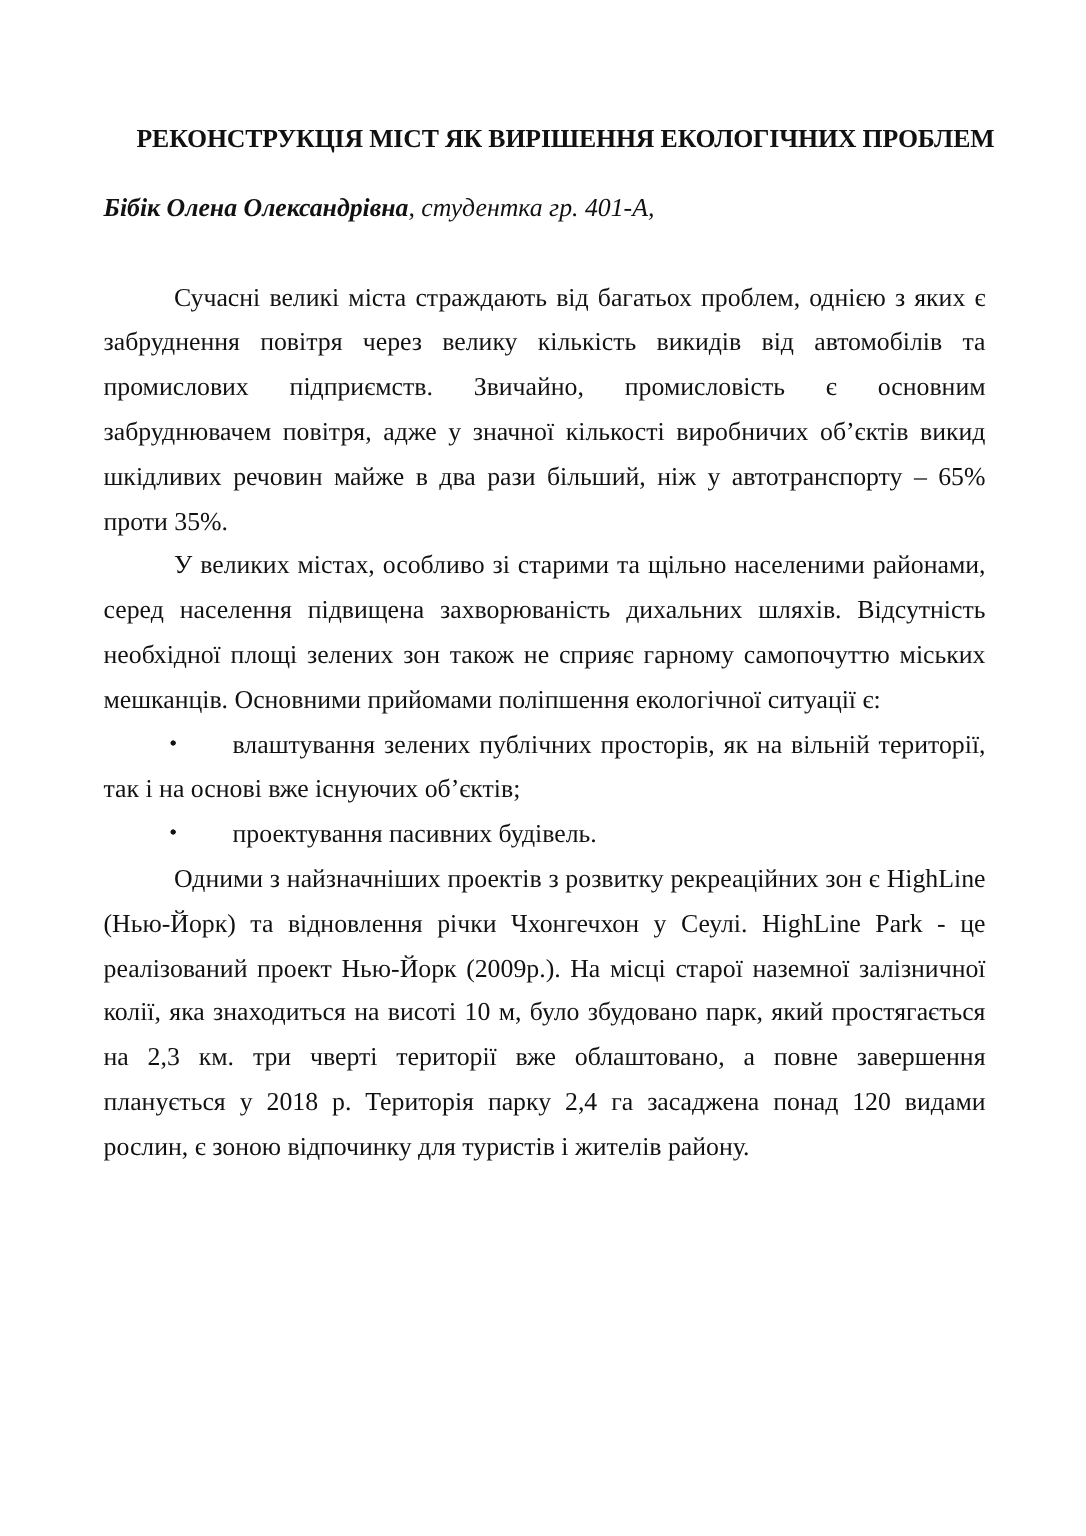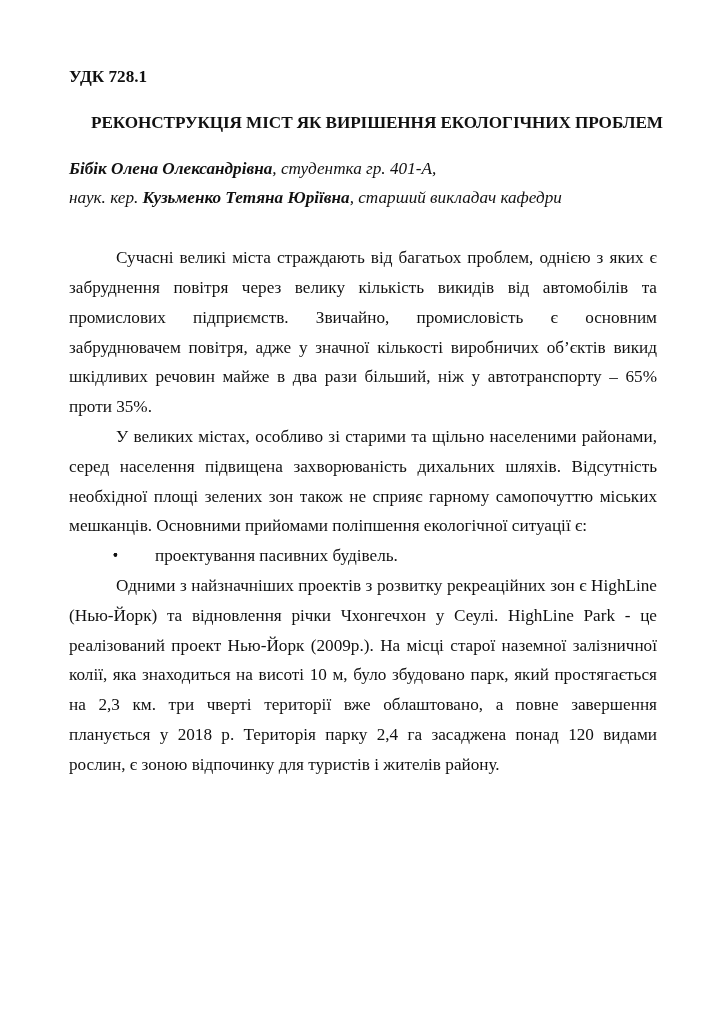--- a/index.html
+++ b/index.html
@@ -60,32 +60,30 @@
       left: 44px;
       top: 0;
       text-indent: 0;
       font-size: 14px;
     }
   </style>
 </head>
 <body>
 
 <div class="page">
-  <p class="udc">УДК  728.1</p>
   <p class="title">РЕКОНСТРУКЦІЯ МІСТ ЯК ВИРІШЕННЯ ЕКОЛОГІЧНИХ ПРОБЛЕМ</p>
 
   <p class="authors"><b>Бібік Олена Олександрівна</b><span>, студентка гр. 401-А,</span></p>
-  <p class="authors"><span>наук. кер. </span><b>Кузьменко Тетяна Юріївна</b><span>, старший викладач кафедри</span></p>
 
   <div class="spacer"></div>
 
   <p class="para">Сучасні великі міста страждають від багатьох проблем, однією з яких є забруднення повітря через велику кількість викидів від автомобілів та промислових підприємств. Звичайно, промисловість є основним забруднювачем повітря, адже у значної кількості виробничих об’єктів викид шкідливих речовин майже в два рази більший, ніж  у автотранспорту – 65% проти 35%.</p>
   <p class="para">У великих містах, особливо зі старими та щільно населеними районами, серед населення підвищена захворюваність дихальних шляхів. Відсутність необхідної площі зелених зон також не сприяє гарному самопочуттю міських мешканців. Основними прийомами поліпшення екологічної ситуації є:</p>
 
   <ul class="bullets">
     <li><span class="bullet">•</span></li>
-    <li><span class="bullet">•</span></li>
+    <li><span class="bullet">•</span><span>влаштування зелених публічних просторів, як на вільній території, так і на основі вже існуючих об’єктів;</span></li>
     <li><span class="bullet">•</span></li>
     <li><span class="bullet">•</span><span>проектування пасивних будівель.</span></li>
   </ul>
 
   <p class="para">Одними з найзначніших проектів з розвитку рекреаційних зон  є HighLine (Нью-Йорк) та відновлення річки Чхонгечхон у Сеулі. HighLine Park  - це реалізований проект Нью-Йорк (2009р.). На місці старої наземної залізничної колії, яка знаходиться на висоті 10 м, було збудовано парк, який простягається на 2,3 км. три чверті території вже облаштовано, а повне завершення  планується у 2018 р. Територія парку 2,4 га засаджена понад 120 видами рослин, є зоною відпочинку для туристів і жителів району.</p>
 </div>
 
 </body></html>

